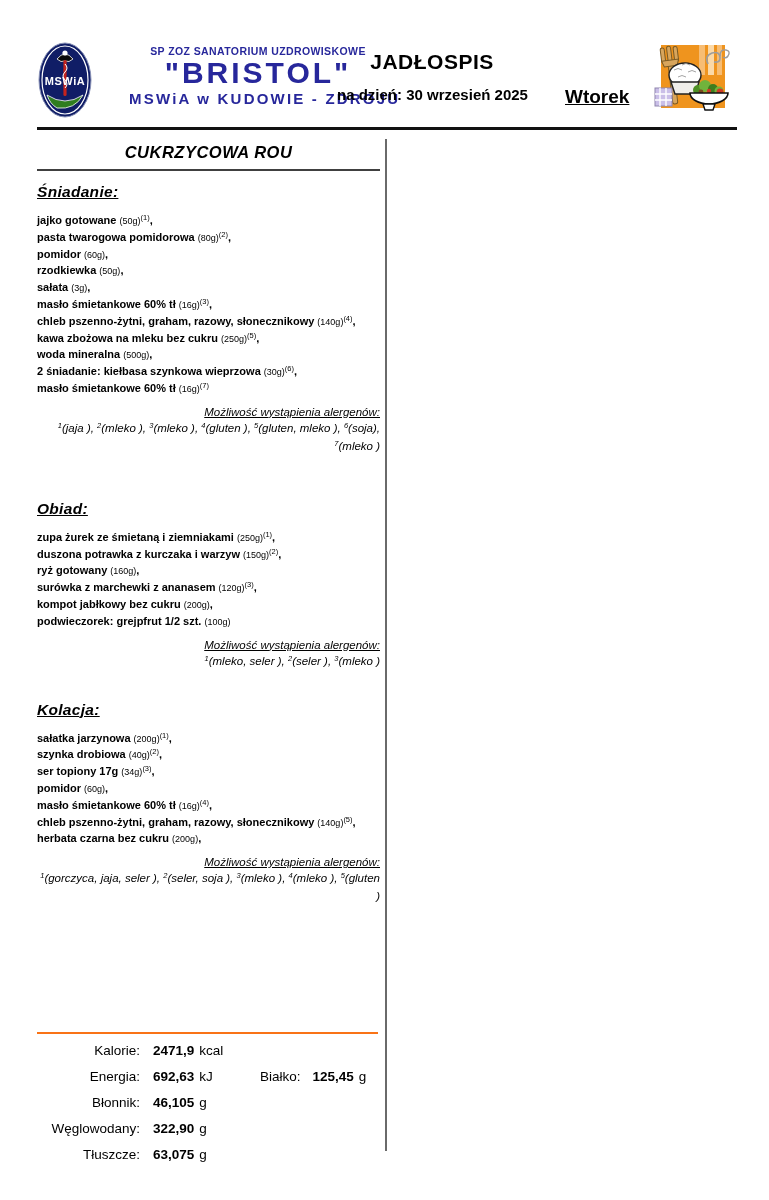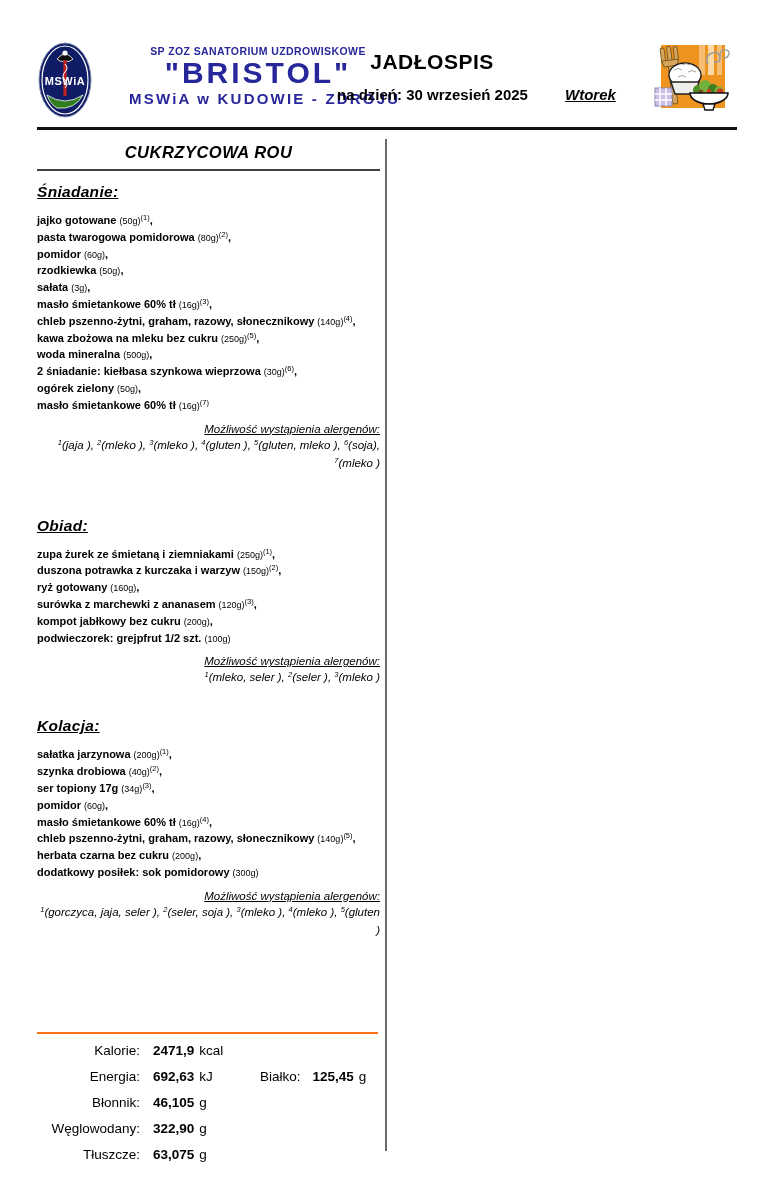--- a/index.html
+++ b/index.html
@@ -9,21 +9,21 @@
   }
   
   .logo-badge{position:absolute;left:38px;top:42px;width:54px;height:76px;}
   .org{position:absolute;left:88px;top:45px;width:258px;text-align:center;color:#27279b;padding-left:41px;}
   .org-line1{font-size:10.5px;font-weight:bold;letter-spacing:.4px;white-space:nowrap;}
   .org-name{font-size:30px;font-weight:bold;letter-spacing:3px;line-height:1.05;white-space:nowrap;}
   .org-line2{font-size:15px;font-weight:bold;letter-spacing:2.2px;margin-top:1px;white-space:nowrap;}
   .doc-title{position:absolute;left:337px;top:50px;width:190px;text-align:center;
     font-size:21px;font-weight:bold;letter-spacing:.5px;}
   .date-line{position:absolute;left:337px;top:86px;font-size:15px;font-weight:bold;white-space:nowrap;}
-  .weekday{position:absolute;left:565px;top:86px;font-size:15px;font-weight:bold;font-style:italic;
+  .weekday{position:absolute;left:565px;top:86px;font-size:19px;font-weight:bold;
     text-decoration:underline;}
   .food-icon{position:absolute;left:652px;top:42px;width:82px;height:78px;}
   .rule-top{position:absolute;left:37px;top:127px;width:700px;height:3px;background:#111;}
   .vdivider{position:absolute;left:385px;top:139px;width:2px;height:1012px;background:#6a6a6a;}
   
   .left-col{position:absolute;left:37px;top:139px;width:343px;}
   .diet-title{font-size:16.5px;font-weight:bold;font-style:italic;text-align:center;
     letter-spacing:.5px;padding:4px 0 7px 0;border-bottom:2px solid #404040;margin-bottom:12px;}
   .section-heading{font-size:15.5px;font-weight:bold;font-style:italic;
     text-decoration:underline;margin-bottom:12px;letter-spacing:.3px;}
@@ -123,21 +123,20 @@
           <div class="item-line"><span class="item-name">jajko gotowane </span><span class="item-amount">(50g)</span><span class="sup">(1)</span><span class="item-tail">,</span></div>
           <div class="item-line"><span class="item-name">pasta twarogowa pomidorowa </span><span class="item-amount">(80g)</span><span class="sup">(2)</span><span class="item-tail">,</span></div>
           <div class="item-line"><span class="item-name">pomidor </span><span class="item-amount">(60g)</span><span class="item-tail">,</span></div>
           <div class="item-line"><span class="item-name">rzodkiewka </span><span class="item-amount">(50g)</span><span class="item-tail">,</span></div>
           <div class="item-line"><span class="item-name">sałata </span><span class="item-amount">(3g)</span><span class="item-tail">,</span></div>
           <div class="item-line"><span class="item-name">masło śmietankowe 60% tł </span><span class="item-amount">(16g)</span><span class="sup">(3)</span><span class="item-tail">,</span></div>
           <div class="item-line"><span class="item-name">chleb pszenno-żytni, graham, razowy, słonecznikowy </span><span class="item-amount">(140g)</span><span class="sup">(4)</span><span class="item-tail">,</span></div>
           <div class="item-line"><span class="item-name">kawa zbożowa na mleku bez cukru </span><span class="item-amount">(250g)</span><span class="sup">(5)</span><span class="item-tail">,</span></div>
           <div class="item-line"><span class="item-name">woda mineralna </span><span class="item-amount">(500g)</span><span class="item-tail">,</span></div>
           <div class="item-line"><span class="item-name">2 śniadanie: kiełbasa szynkowa wieprzowa </span><span class="item-amount">(30g)</span><span class="sup">(6)</span><span class="item-tail">,</span></div>
-          <div class="item-line"><span class="item-name">ogórek zielony </span><span class="item-amount">(50g)</span><span class="item-tail">,</span></div>
           <div class="item-line"><span class="item-name">masło śmietankowe 60% tł </span><span class="item-amount">(16g)</span><span class="sup">(7)</span></div>
         </div>
         <div class="allergen-block">
           <div class="allergen-heading">Możliwość wystąpienia alergenów:</div>
           <div class="allergen-line"><span class="sup">1</span><span class="allergen-text">(jaja ), </span><span class="sup">2</span><span class="allergen-text">(mleko ), </span><span class="sup">3</span><span class="allergen-text">(mleko ), </span><span class="sup">4</span><span class="allergen-text">(gluten ), </span><span class="sup">5</span><span class="allergen-text">(gluten, mleko ), </span><span class="sup">6</span><span class="allergen-text">(soja), </span><span class="sup">7</span><span class="allergen-text">(mleko )</span></div>
         </div>
       </section>
       <section class="menu-section">
         <div class="section-heading">Obiad:</div>
         <div class="item-list">
@@ -156,21 +155,20 @@
       <section class="menu-section">
         <div class="section-heading">Kolacja:</div>
         <div class="item-list">
           <div class="item-line"><span class="item-name">sałatka jarzynowa </span><span class="item-amount">(200g)</span><span class="sup">(1)</span><span class="item-tail">,</span></div>
           <div class="item-line"><span class="item-name">szynka drobiowa </span><span class="item-amount">(40g)</span><span class="sup">(2)</span><span class="item-tail">,</span></div>
           <div class="item-line"><span class="item-name">ser topiony 17g </span><span class="item-amount">(34g)</span><span class="sup">(3)</span><span class="item-tail">,</span></div>
           <div class="item-line"><span class="item-name">pomidor </span><span class="item-amount">(60g)</span><span class="item-tail">,</span></div>
           <div class="item-line"><span class="item-name">masło śmietankowe 60% tł </span><span class="item-amount">(16g)</span><span class="sup">(4)</span><span class="item-tail">,</span></div>
           <div class="item-line"><span class="item-name">chleb pszenno-żytni, graham, razowy, słonecznikowy </span><span class="item-amount">(140g)</span><span class="sup">(5)</span><span class="item-tail">,</span></div>
           <div class="item-line"><span class="item-name">herbata czarna bez cukru </span><span class="item-amount">(200g)</span><span class="item-tail">,</span></div>
-          <div class="item-line"><span class="item-name">dodatkowy posiłek: sok pomidorowy </span><span class="item-amount">(300g)</span></div>
         </div>
         <div class="allergen-block">
           <div class="allergen-heading">Możliwość wystąpienia alergenów:</div>
           <div class="allergen-line"><span class="sup">1</span><span class="allergen-text">(gorczyca, jaja, seler ), </span><span class="sup">2</span><span class="allergen-text">(seler, soja ), </span><span class="sup">3</span><span class="allergen-text">(mleko ), </span><span class="sup">4</span><span class="allergen-text">(mleko ), </span><span class="sup">5</span><span class="allergen-text">(gluten )</span></div>
         </div>
       </section>
     </div>
 </main>
 
 <section class="nutrition" id="nutrition">

